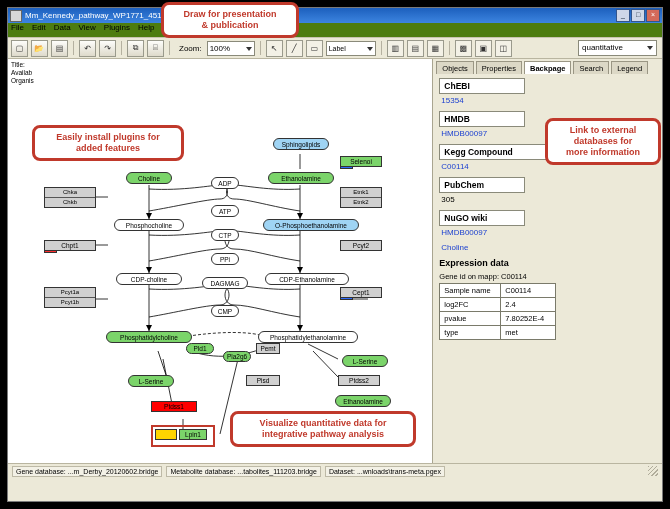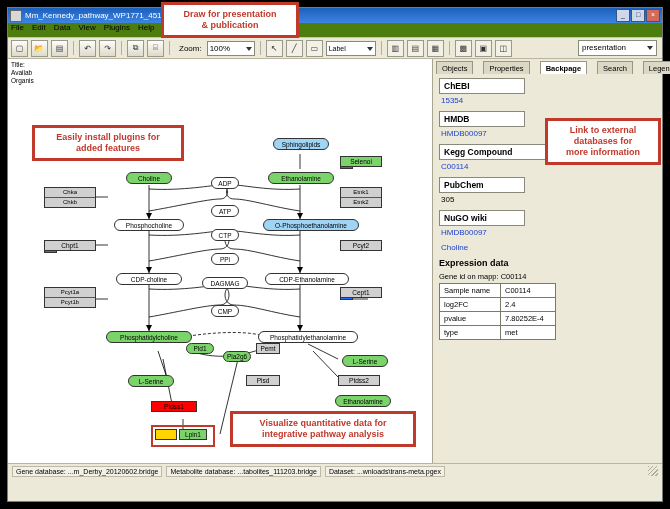--- a/index.html
+++ b/index.html
@@ -48,25 +48,25 @@
   .redbox{background:#ff0000;color:#000;}
   .twostack{border:1px solid #333;background:#d0d0d0;}
   .twostack div{height:9px;line-height:9px;font-size:6px;border-bottom:1px solid #555;}
   .twostack div:last-child{border-bottom:none;}
   .chip-left-red{position:absolute;height:11px;width:11px;background:#ff2d2d;border:1px solid #333;}
   .chip-left-blue{position:absolute;height:11px;width:11px;background:#2d6bff;border:1px solid #333;}
 
   svg.edges{position:absolute;left:0;top:0;width:425px;height:404px;}
 
   
-  .callout{position:absolute;background:#fff;border:3px solid #c0392b;border-radius:0;color:#c0392b;font-weight:bold;text-align:center;box-sizing:border-box;}
+  .callout{position:absolute;background:#fff;border:3px solid #c0392b;border-radius:8px;color:#c0392b;font-weight:bold;text-align:center;box-sizing:border-box;}
   .callout.small{font-size:9px;line-height:11px;padding:4px 6px;}
 
   
-  .tabs{display:flex;height:15px;background:#ece9d8;align-items:flex-end;padding-left:3px;gap:10px;border-bottom:1px solid #9a9684;}
+  .tabs{display:flex;height:15px;background:#ece9d8;align-items:flex-end;padding-left:3px;gap:2px;border-bottom:1px solid #9a9684;}
   .tab{font-size:7.5px;padding:2px 5px 1px;border:1px solid #9a9684;border-bottom:none;background:#dcd8c6;}
   .tab.active{background:#fff;font-weight:bold;}
   .sidecontent{position:absolute;left:0;top:15px;right:0;bottom:0;background:#ece9d8;padding:4px 6px;box-sizing:border-box;overflow:hidden;}
   .dbbox{background:#fff;border:1px solid #8a8a7a;font-size:8.5px;font-weight:bold;padding:2px 4px;margin-bottom:2px;width:86px;box-sizing:border-box;}
   .dblink{font-size:8px;color:#1a3fd0;margin:0 0 6px 2px;}
   .dbplain{font-size:8px;color:#000;margin:0 0 6px 2px;}
   .exprtitle{font-size:9px;font-weight:bold;margin:6px 0 4px 0;}
   .geneid{font-size:7.5px;margin-bottom:2px;}
   table.expr{border-collapse:collapse;font-size:7.5px;}
   table.expr td{border:1px solid #7a7a6a;background:#fff;padding:1px 4px;height:11px;}
@@ -121,21 +121,21 @@
     <div class="tool sq">▭</div>
     <div class="labelsel">Label</div>
     <div class="sep"></div>
     <div class="tool sq">▥</div>
     <div class="tool sq">▤</div>
     <div class="tool sq">▦</div>
     <div class="sep"></div>
     <div class="tool sq">▩</div>
     <div class="tool sq">▣</div>
     <div class="tool sq">◫</div>
-    <div class="vissel">presentation</div>
+    <div class="vissel">quantitative</div>
   </div>
 
   <div class="bodyrow">
 
     <div class="canvaswrap">
 
       <div class="infoblock">
         <div>Title:</div>
         <div>Availab</div>
         <div>Organis</div>

